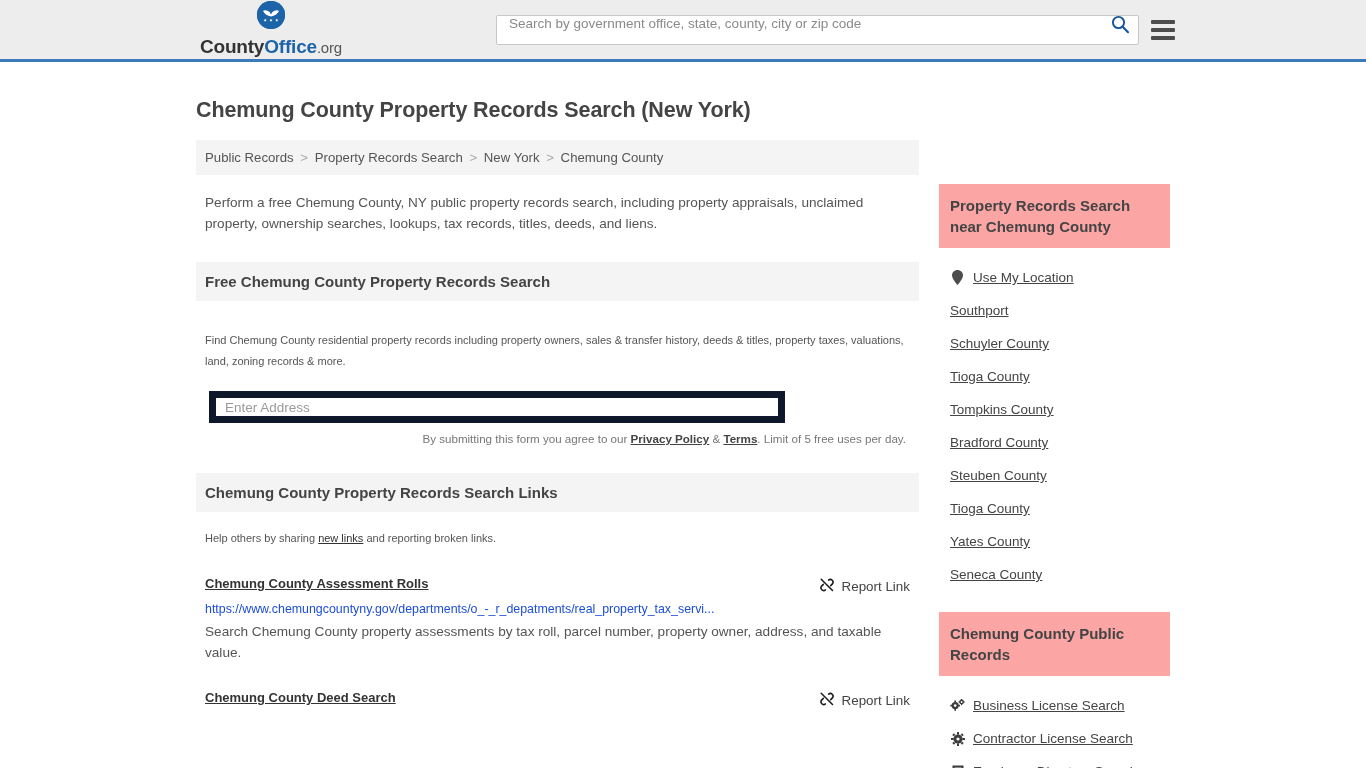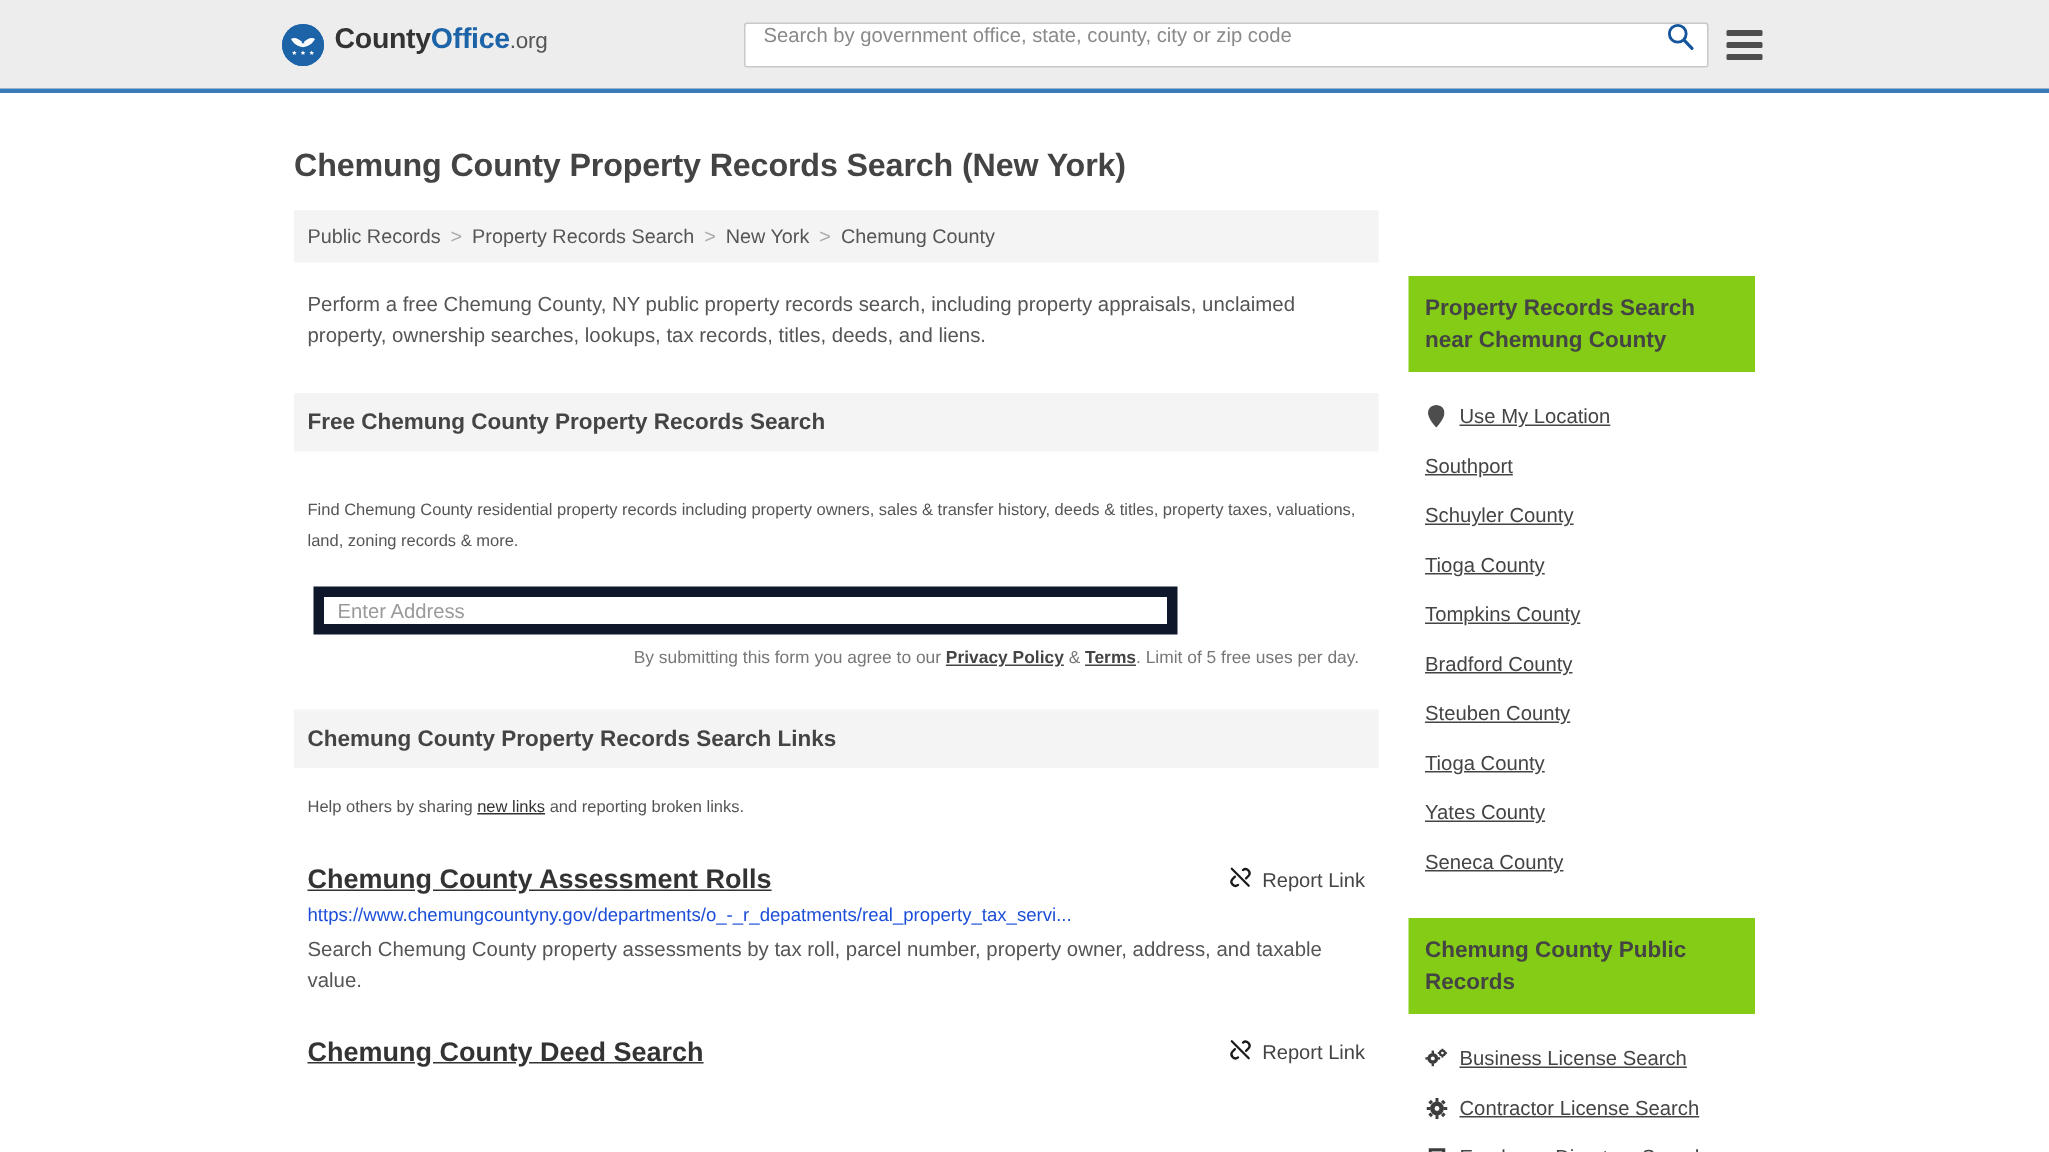--- a/index.html
+++ b/index.html
@@ -16,25 +16,26 @@
   .site-header {
     height: 62px;
     background: #ededed;
     border-bottom: 3px solid #3a7cb8;
     display: flex;
     align-items: center;
     position: relative;
   }
   .logo-wrap {
     position: absolute;
-    left: 188px;
+    left: 200px;
     display: flex;
-    align-items: flex-start;
+    align-items: center;
     gap: 7px;
     text-decoration: none;
+    flex-direction: column;
   }
   .logo-mark {
     width: 28px; height: 28px;
     border-radius: 50%;
     background: #1c63a8;
     position: relative;
     flex: none;
   }
   .logo-mark svg { position: absolute; top: 0; left: 0; }
   .logo-text {
@@ -179,21 +180,21 @@
     font-size: 11.6px;
     color: #777777;
     margin: 9px 4px 0 0;
   }
   .disclaimer a { color: #444; text-decoration: underline; font-weight: 700; }
 
   
   .result { padding: 0 9px; margin-top: 27px; }
   .result-head { display: flex; align-items: flex-start; justify-content: space-between; }
   .result-title {
-    font-size: 18px;
+    font-size: 13px;
     font-weight: 700;
     color: #333333;
     text-decoration: underline;
     cursor: pointer;
   }
   .report-link {
     display: flex; align-items: center; gap: 7px;
     font-size: 13.4px; color: #444; cursor: pointer;
     white-space: nowrap; padding-top: 1px;
   }
@@ -207,21 +208,21 @@
   .result-desc {
     font-size: 13.6px;
     line-height: 21px;
     color: #555;
     margin-top: 5px;
     max-width: 712px;
   }
 
   
   .card-head {
-    background: #84cc16;
+    background: #fca5a5;
     padding: 11px 11px;
     font-size: 15px;
     font-weight: 700;
     color: #444444;
     line-height: 21px;
   }
   .card-body { padding: 6px 11px 0 11px; }
   .side-link {
     display: flex; align-items: center; gap: 8px;
     margin-top: 18px;

